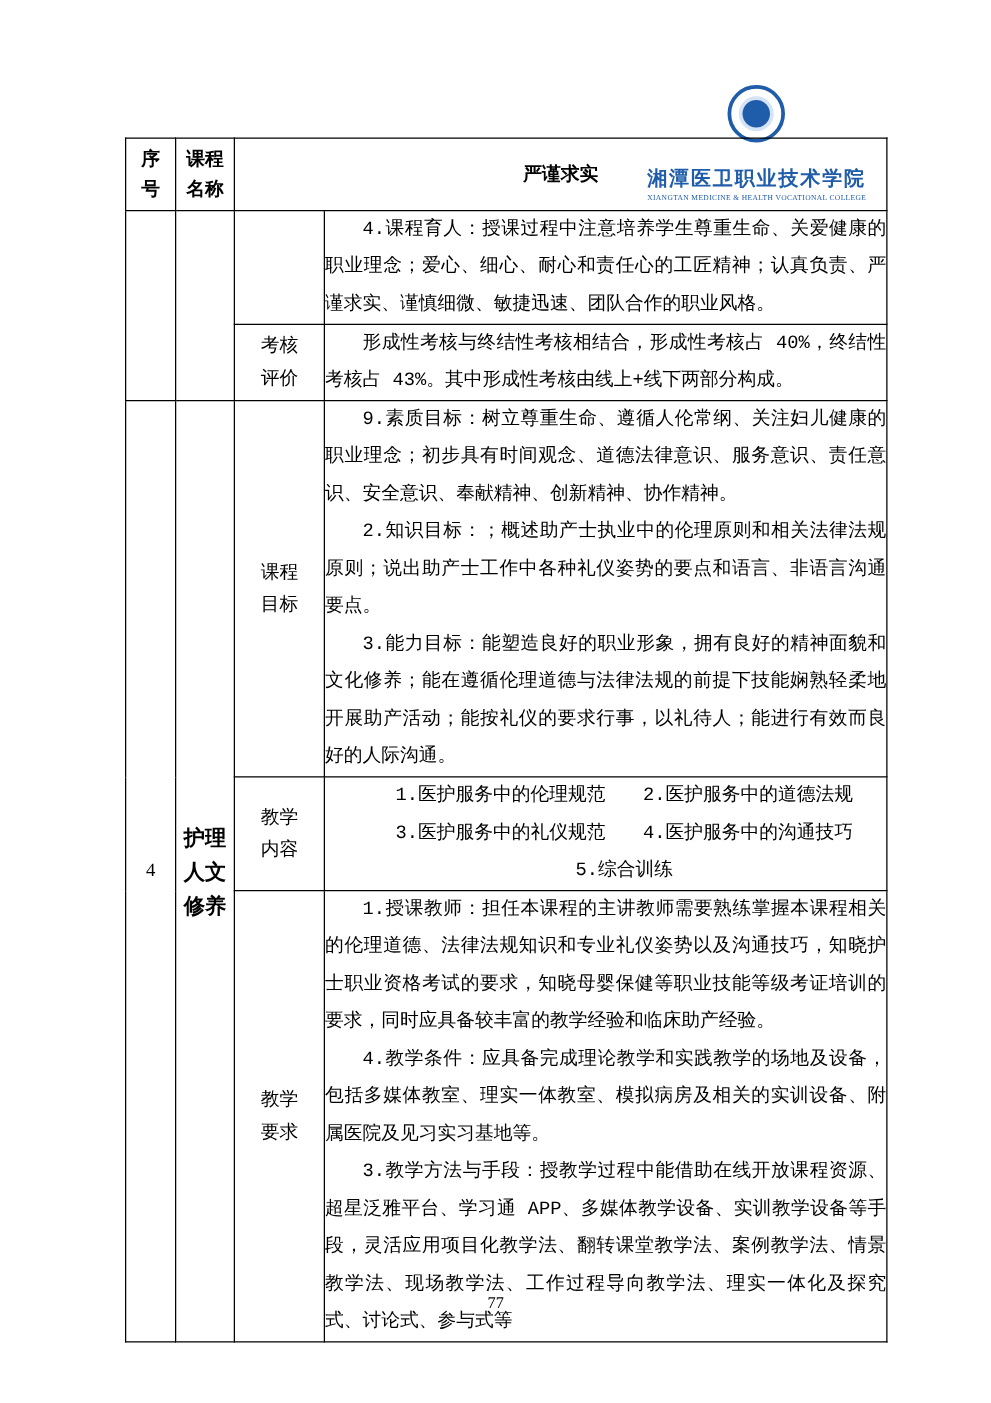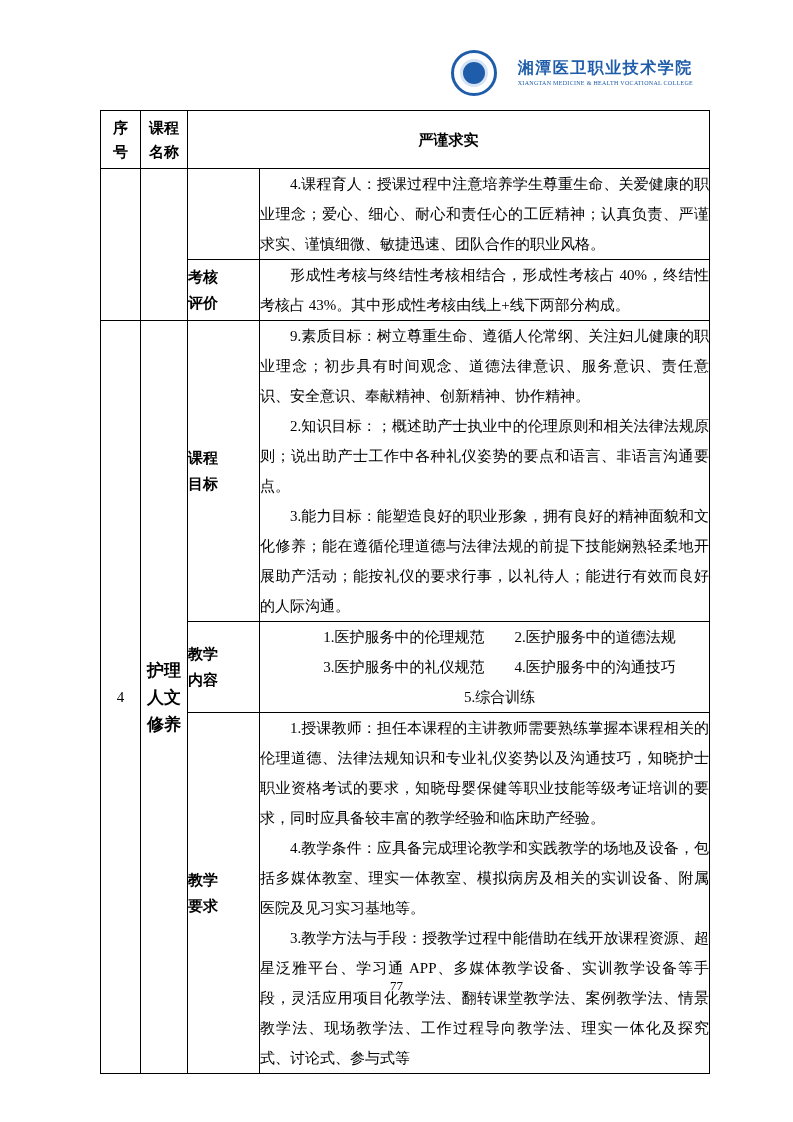--- a/index.html
+++ b/index.html
@@ -5,49 +5,49 @@
   * { box-sizing: border-box; }
   html, body { margin: 0; padding: 0; background: #ffffff; }
   .page {
     width: 793px; height: 1122px; margin: 0 auto; background: #ffffff;
     position: relative; color: #000;
     font-family: "Liberation Serif", "DejaVu Serif", serif;
     overflow: hidden;
   }
 
   
-  .logo { position: absolute; top: 50px; right: 100px; display: flex; align-items: center; gap: 21px; }
+  .logo { position: absolute; top: 68px; right: 100px; display: flex; align-items: center; gap: 21px; flex-direction: column; }
   .emblem {
     width: 46px; height: 46px; border: 3px solid #1f5ca9; border-radius: 50%;
     display: flex; align-items: center; justify-content: center; flex: 0 0 auto;
   }
   .emblem-core {
     width: 22px; height: 22px; background: #1f5ca9; border-radius: 50%;
     box-shadow: 0 0 0 3px #d4e3f5;
   }
   .logo-txt { display: flex; flex-direction: column; gap: 3px; align-items: flex-start; }
   .logo-cn { color: #1f5ca9; font-weight: bold; font-size: 16px; letter-spacing: 1.5px; line-height: 18px; }
   .logo-en { color: #1f5ca9; font-size: 6px; letter-spacing: 0.3px; line-height: 7px; }
 
   
   .doc-table {
     position: absolute; left: 100px; top: 110px; width: 610px;
     border-collapse: collapse; table-layout: fixed;
   }
   .doc-table th, .doc-table td { border: 1px solid #000; padding: 0; vertical-align: middle; }
   .hcell { height: 58px; text-align: center; font-weight: bold; font-size: 15px; line-height: 24px; }
-  .label-cell { text-align: left; font-weight: bold; font-size: 15px; line-height: 26px; }
+  .label-cell { text-align: center; font-weight: normal; font-size: 15px; line-height: 26px; }
   .seq-cell { text-align: center; font-size: 15px; font-weight: normal; }
   .name-cell { text-align: center; font-weight: bold; font-size: 17px; line-height: 27px; }
-  .content-cell { padding: 5px 7px; vertical-align: middle; }
+  .content-cell { padding: 5px 7px; vertical-align: middle; font-family: Liberation Mono, monospace; }
   .para { margin: 0; font-size: 15px; line-height: 30px; text-align: justify; text-indent: 2em; }
   .para.plain { text-align: center; }
 
   .page-number {
-    position: absolute; left: 0; right: 0; top: 978px;
+    position: absolute; left: 0; right: 0; top: 1034px;
     text-align: center; font-size: 13px;
   }
 </style>
 </head>
 <body>
 
 <div class="page">
 
   <div class="logo">
     <div class="emblem">

